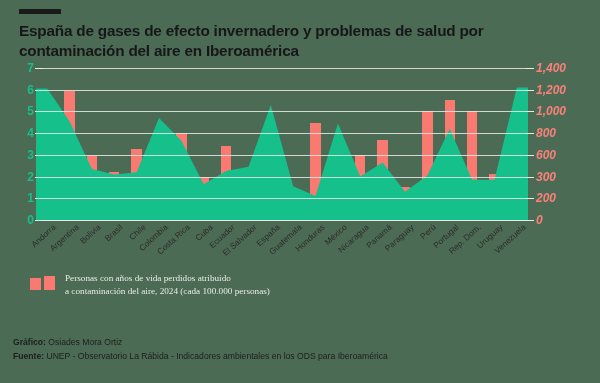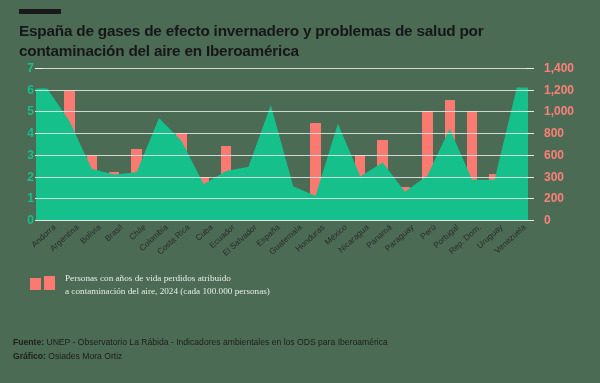--- a/index.html
+++ b/index.html
@@ -32,21 +32,21 @@
   .axis-left, .axis-right {
     position: absolute; top: 0; height: 152px; width: 34px;
     font-size: 12px; font-weight: bold;
   }
   .axis-left { left: 0; color: #15c08a; text-align: right; }
   .axis-right { left: 532px; color: #fa8078; text-align: left; width: 60px; }
   .tick {
     position: absolute; right: 0; transform: translateY(-50%);
     white-space: nowrap; line-height: 1;
   }
-  .axis-right .tick { left: 12px; right: auto; }
+  .axis-right .tick { left: 4px; right: auto; font-style: italic; }
   .tick-mark {
     position: absolute; height: 1px; width: 8px; background: #e9eaea;
   }
   .bars { position: absolute; left: 0; top: 0; width: 100%; height: 100%; }
   .bar {
     position: absolute; bottom: 0; background: #fa7a72;
   }
   .area-svg { position: absolute; left: 0; top: 0; }
   .baseline {
     position: absolute; left: 36px; top: 152px; width: 492px; height: 1px;
@@ -187,18 +187,18 @@
       </span>
     <span class="leg-txt">
       <span>Personas con años de vida perdidos atribuido</span><br>
       <span>a contaminación del aire, 2024 (cada 100.000 personas)</span>
     </span>
   </div>
 </div>
 
 <div class="footer">
   <div class="foot-line">
+    <b>Gráfico:</b><span> Osiades Mora Ortiz</span>
+  </div>
+  <div class="foot-line">
     <b>Fuente:</b><span> UNEP - Observatorio La Rábida - Indicadores ambientales en los ODS para Iberoamérica</span>
   </div>
-  <div class="foot-line">
-    <b>Gráfico:</b><span> Osiades Mora Ortiz</span>
-  </div>
 </div>
 
 </body></html>

